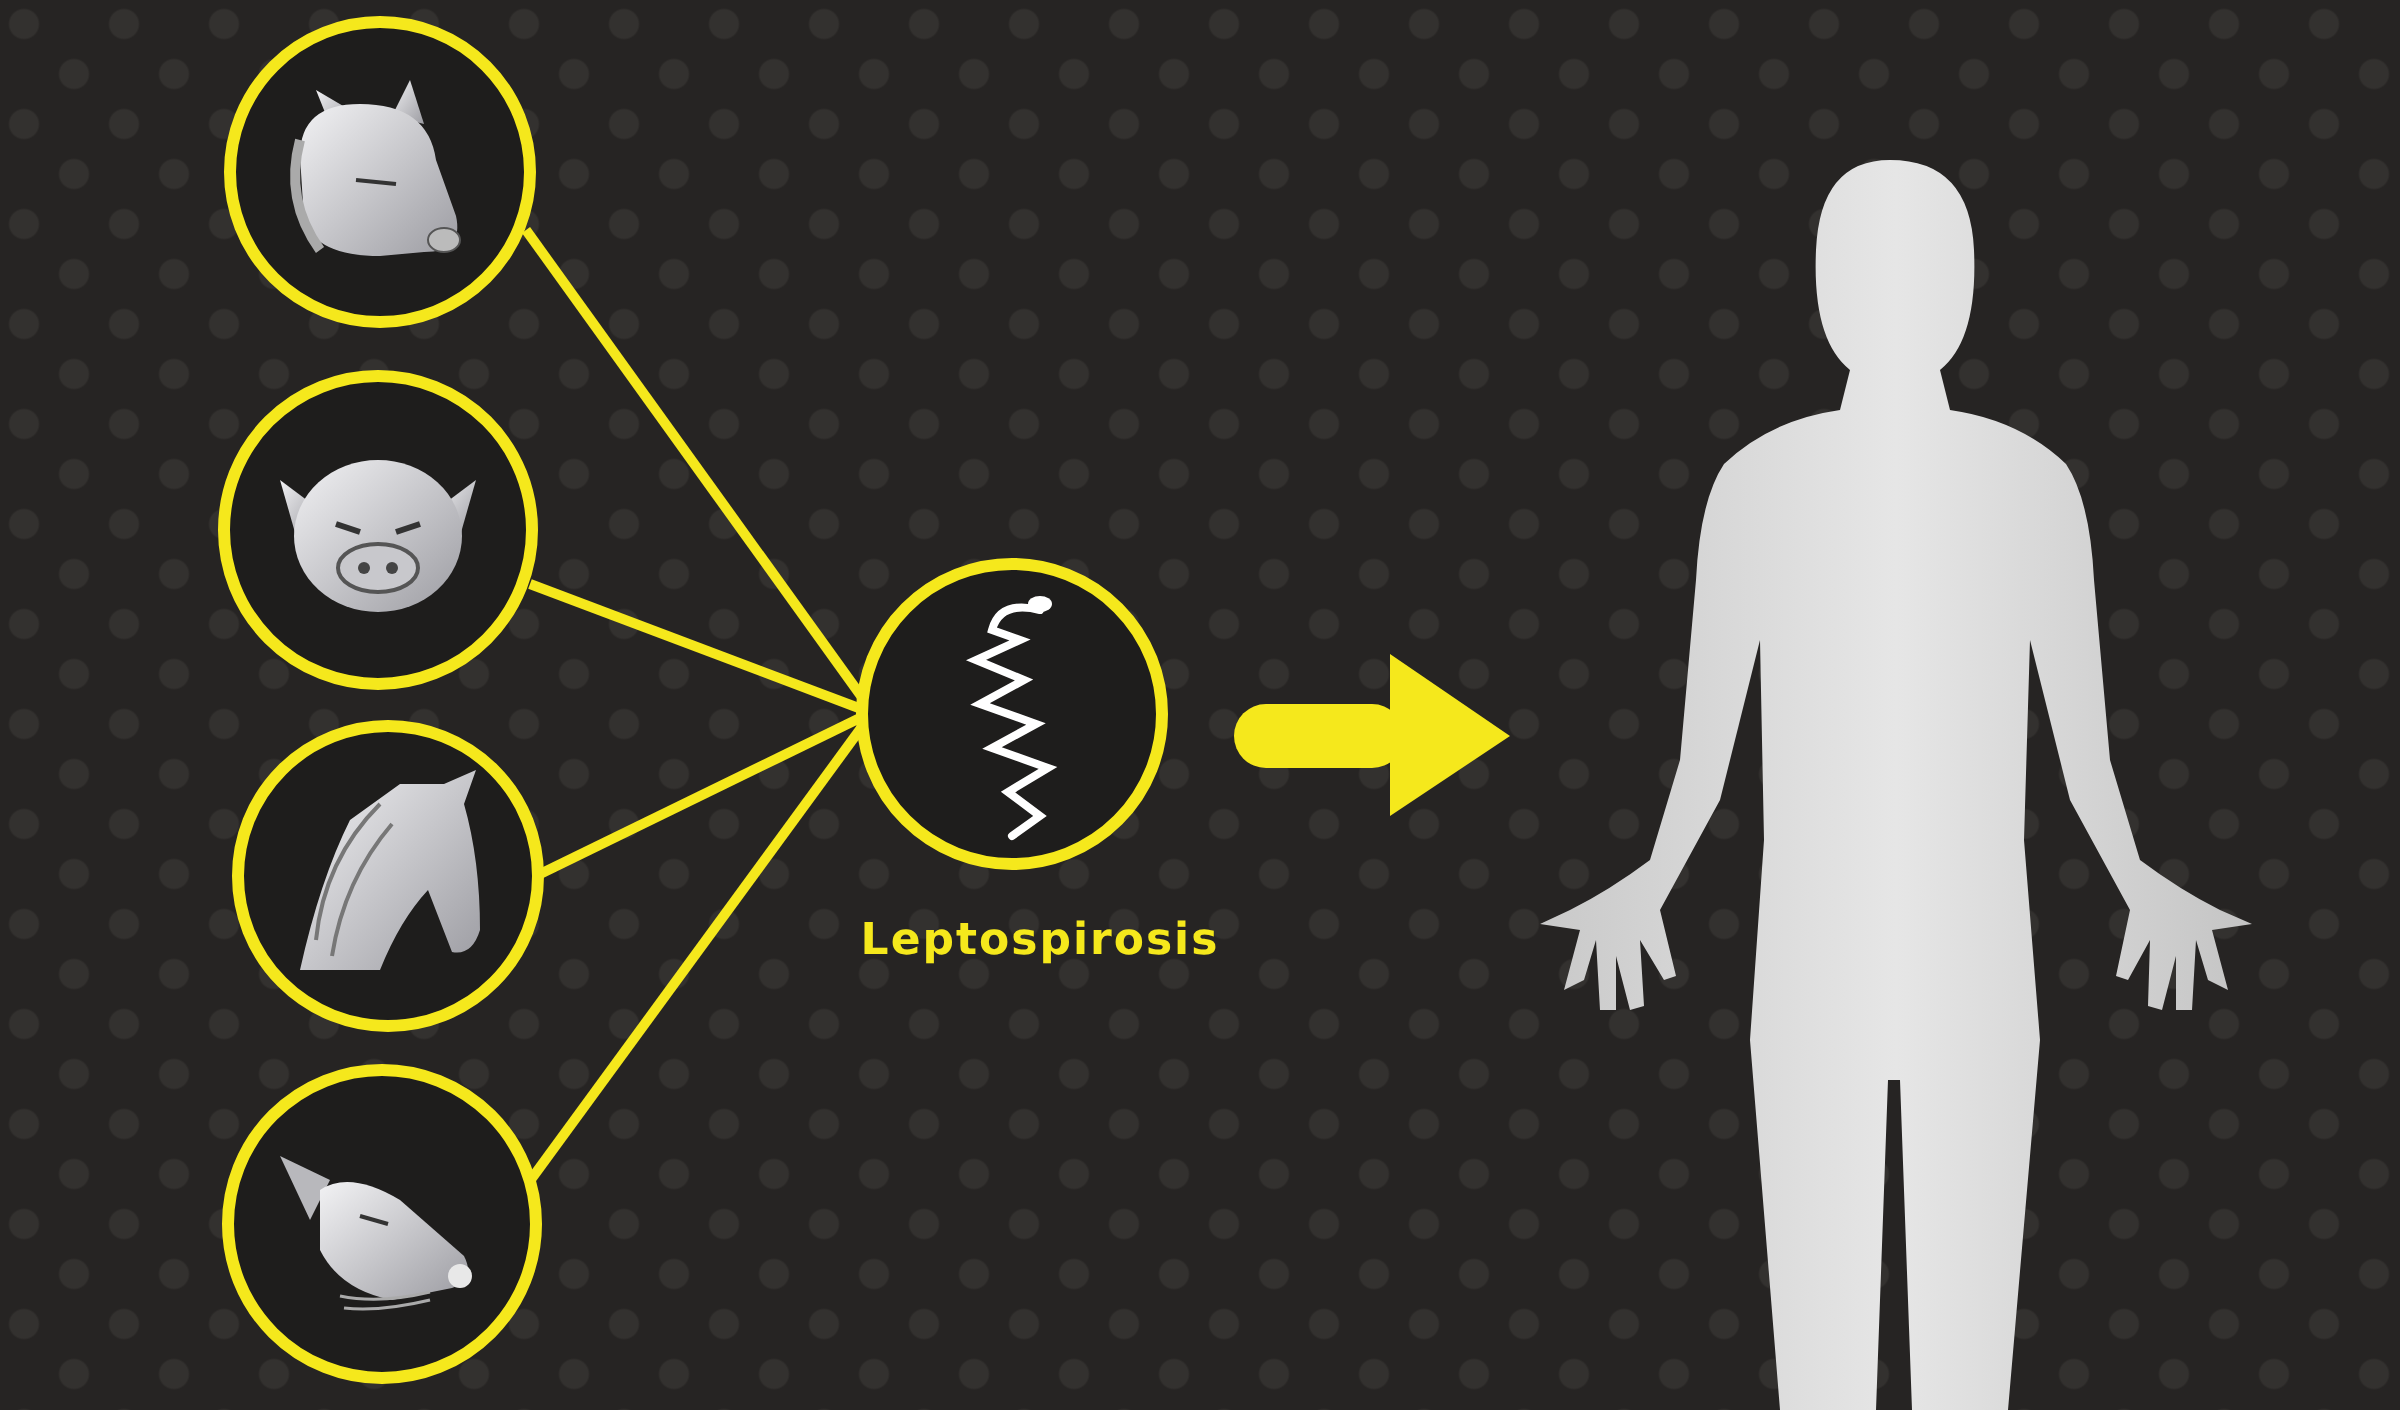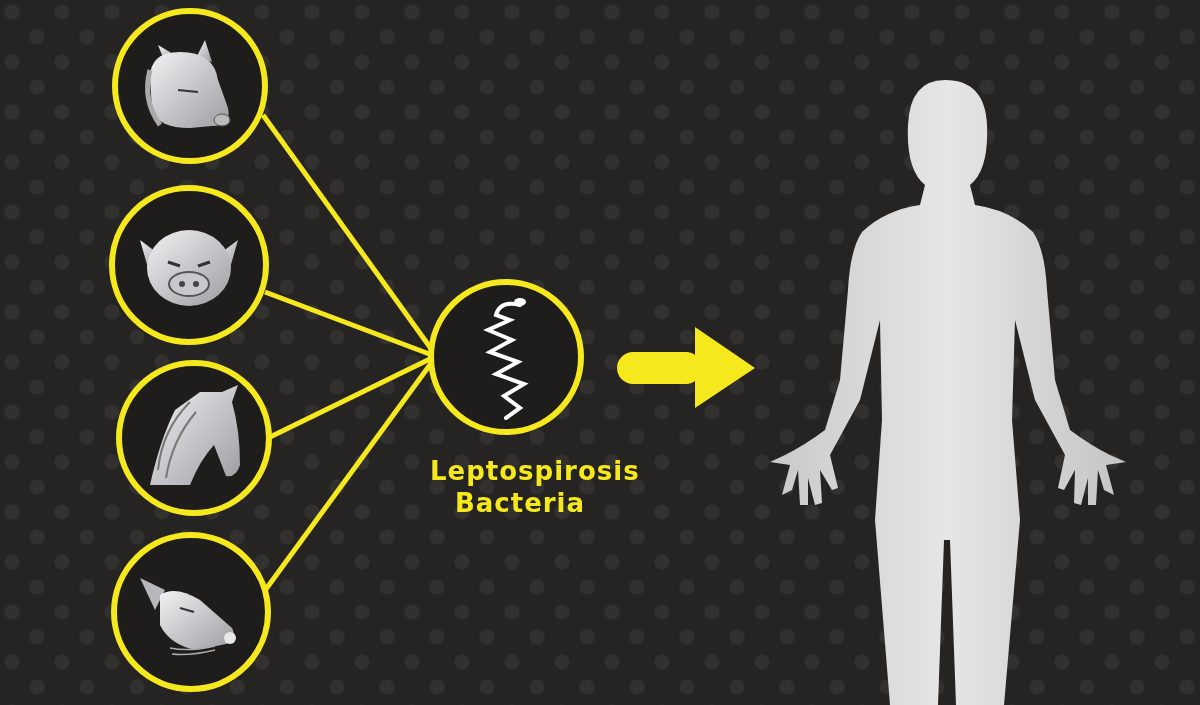--- a/index.html
+++ b/index.html
@@ -9,21 +9,21 @@
       background-image:
         radial-gradient(circle, #33312f 7px, transparent 8px),
         radial-gradient(circle, #33312f 7px, transparent 8px);
       background-size:50px 50px, 50px 50px;
       background-position:12px 12px, 37px 37px;
       font-family:"DejaVu Sans", sans-serif;
     }
     svg.stage { position:absolute; left:0; top:0; }
     .label {
       position:absolute; left:430px; top:455px; width:180px;
-      text-align:center; color:#f5e81c; font-size:26px; line-height:32px;
+      text-align:center; color:#f5e81c; font-size:22px; line-height:32px;
       letter-spacing:1px; font-weight:bold;
     }
   </style>
 </head>
 <body>
 
 <svg class="stage" width="1200" height="705" viewBox="0 0 1200 705">
   <defs>
     <linearGradient id="silver" x1="0" y1="0" x2="1" y2="1">
       <stop offset="0" stop-color="#f2f2f4"></stop>
@@ -105,14 +105,13 @@
 
   <g>
     <path fill="url(#humanGrad)" d="
       M945 80 Q910 80 908 125 Q906 170 925 185 L920 205
       Q885 210 862 232 Q850 250 848 290 L840 380 L825 430 Q805 445 785 455 L770 462 L790 465 L782 495 L792 490 L798 470 L800 505 L808 505 L808 478 L815 505 L822 503 L820 470 L832 490 L838 488 L830 455 L860 400 L880 320 L882 420 L875 520 L890 705 L938 705 L944 540 L950 540 L956 705 L1004 705 L1020 520 L1012 420 L1015 320 L1035 400 L1065 455 L1058 488 L1064 490 L1075 470 L1074 503 L1081 505 L1088 478 L1088 505 L1096 505 L1098 470 L1104 490 L1114 495 L1106 465 L1126 462 L1110 455 Q1090 445 1070 430 L1055 380 L1047 290 Q1045 250 1033 232 Q1010 210 975 205 L970 185 Q989 170 987 125 Q985 80 945 80 Z"></path>
   </g>
 </svg>
 
 <div class="label">
   <div>Leptospirosis</div>
-  <div>Bacteria</div>
 </div>
 
 </body></html>

